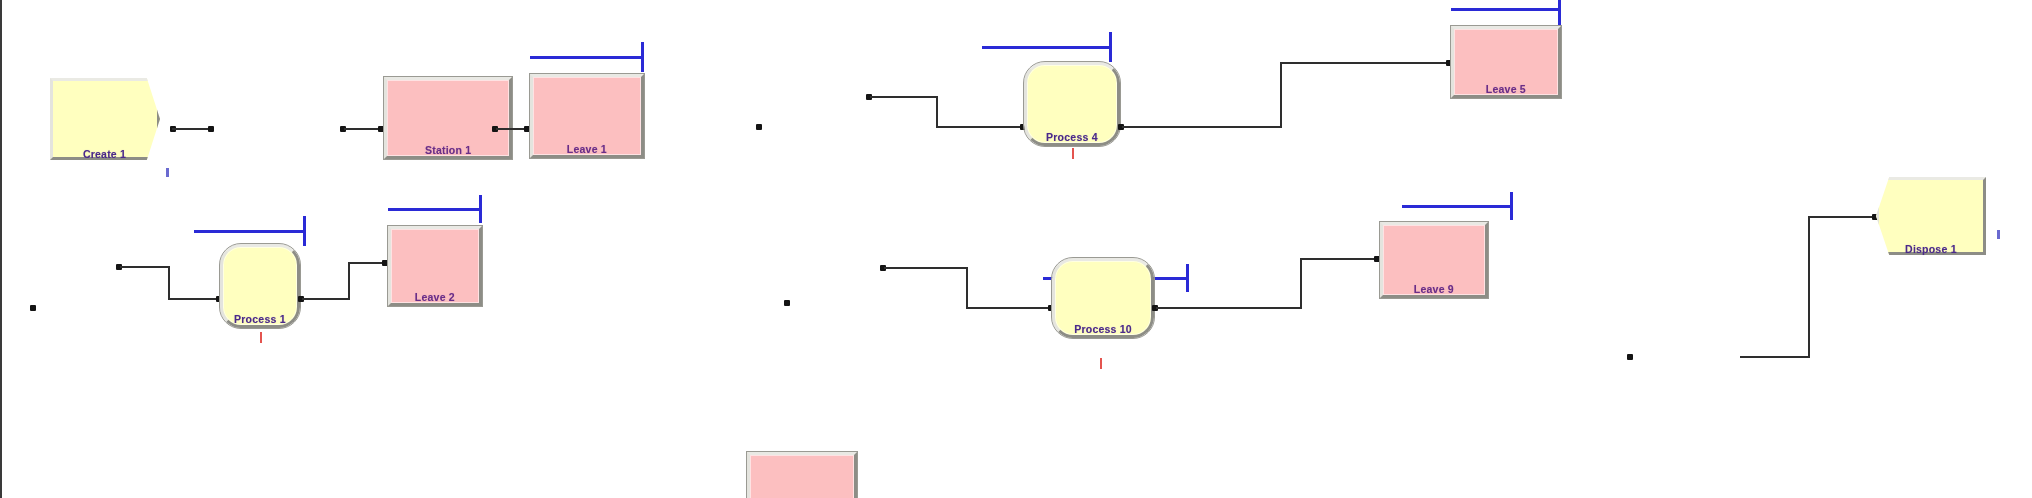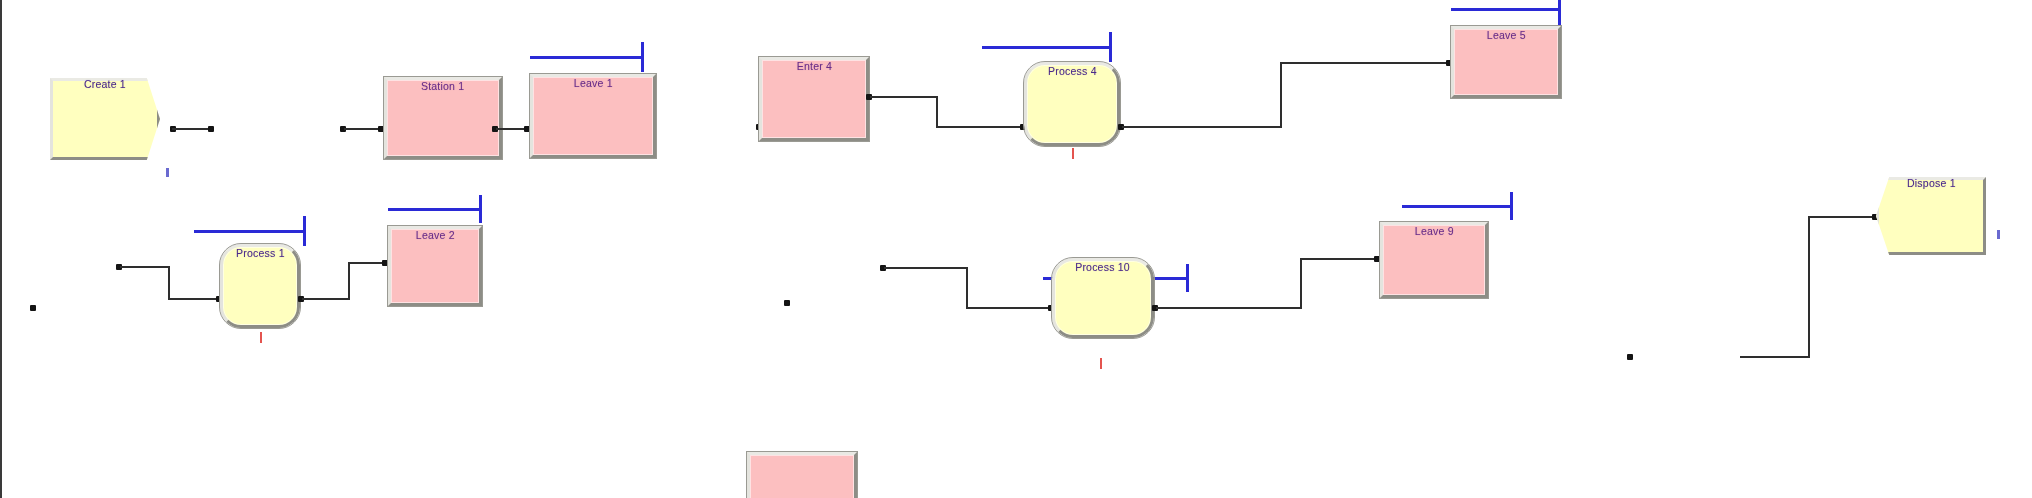--- a/index.html
+++ b/index.html
@@ -4,28 +4,28 @@
 <style>
   html,body{margin:0;padding:0;background:#ffffff;}
   body{width:2032px;height:498px;overflow:hidden;
        font-family:"Liberation Sans","DejaVu Sans",sans-serif;}
 
   #canvas{position:relative;width:2032px;height:498px;background:#ffffff;
           border-left:2px solid #3a3a3a;box-sizing:border-box;}
 
   
   .module{position:absolute;box-sizing:border-box;
-          display:flex;align-items:flex-start;justify-content:center;
+          display:flex;align-items:flex-end;justify-content:center;
           background:#ffffcc;
           border-top:3px solid #e9e9e4;
           border-left:3px solid #e4e4de;
           border-right:3px solid #8d8d86;
           border-bottom:3px solid #8d8d86;
           outline:1px solid #9a9a93;
-          box-shadow:inset 0 0 0 1px rgba(255,255,255,.55);}
+          box-shadow:inset 0 0 0 1px rgba(255,255,255,.55);font-weight:bold;}
   .module.pink{background:#fcbfc0;}
   .module.yellow{background:#ffffbf;border-radius:21px;}
 
   .module .lbl{font-size:11px;color:#4b2a8a;letter-spacing:.2px;
                white-space:nowrap;text-shadow:0 0 1px rgba(90,60,160,.35);
                transform:scaleX(.96);}
   .module.pink .lbl{color:#6b2d87;}
 
   
   .module.create{border:none;outline:none;box-shadow:none;
@@ -77,40 +77,37 @@
 
   <div class="port" style="left:168px;top:126px;"></div>
   <div class="wire h" style="left:170px;top:128px;width:40px;"></div>
   <div class="port" style="left:206px;top:126px;"></div>
 
 
   <div class="port" style="left:338px;top:126px;"></div>
   <div class="wire h" style="left:342px;top:128px;width:38px;"></div>
   <div class="port" style="left:376px;top:126px;"></div>
 
-  <div class="module pink" style="left:382px;top:77px;width:118px;height:82px;">
+  <div class="module pink" style="left:382px;top:77px;width:128px;height:82px;">
     <span class="lbl">Station 1</span>
   </div>
 
   <div class="port" style="left:490px;top:126px;"></div>
   <div class="wire h" style="left:494px;top:128px;width:32px;"></div>
   <div class="port" style="left:522px;top:126px;"></div>
 
   <div class="blueline" style="left:528px;top:56px;width:114px;"></div>
   <div class="bluetick" style="left:639px;top:42px;height:30px;"></div>
 
-  <div class="module pink" style="left:528px;top:74px;width:126px;height:84px;">
+  <div class="module pink" style="left:528px;top:74px;width:114px;height:84px;">
     <span class="lbl">Leave 1</span>
   </div>
 
   <div class="port" style="left:754px;top:124px;"></div>
 
-  <div class="module pink" style="left:757px;top:57px;width:110px;height:84px;">
-    <span class="lbl">Enter 4</span>
-  </div>
 
   <div class="port" style="left:864px;top:94px;"></div>
   <div class="wire h" style="left:868px;top:96px;width:68px;"></div>
   <div class="wire v" style="left:934px;top:96px;height:32px;"></div>
   <div class="wire h" style="left:934px;top:126px;width:88px;"></div>
   <div class="port" style="left:1018px;top:124px;"></div>
 
   <div class="blueline" style="left:980px;top:46px;width:130px;"></div>
   <div class="bluetick" style="left:1107px;top:32px;height:30px;"></div>
 

